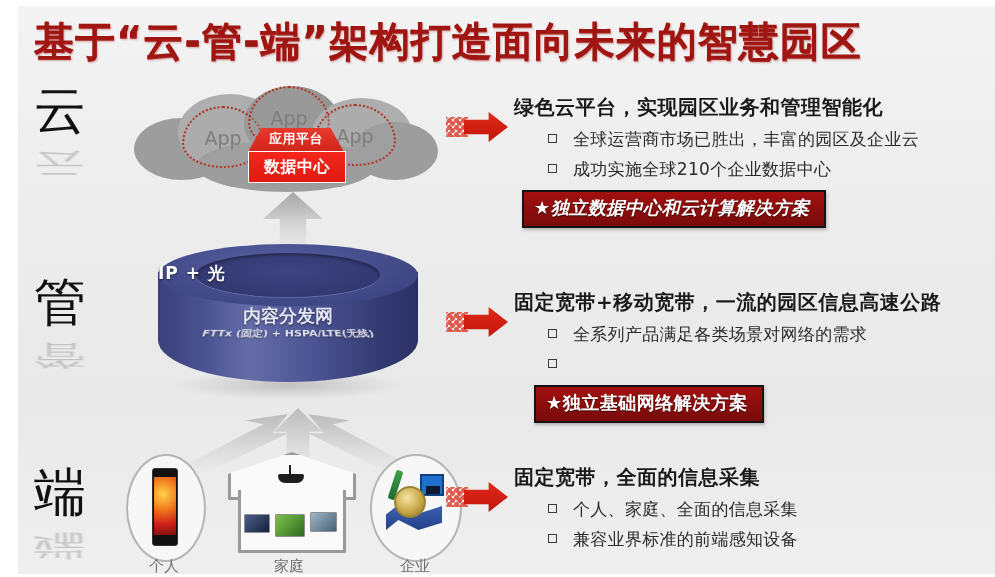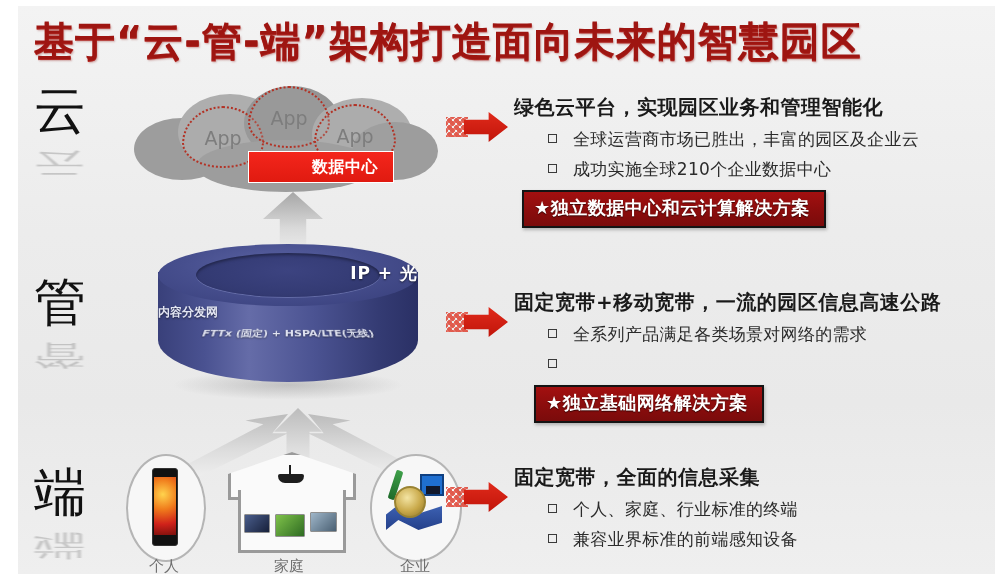--- a/index.html
+++ b/index.html
@@ -68,21 +68,20 @@
     clip-path:polygon(14% 0,86% 0,100% 100%,0 100%);
     color:#fff;font-size:13px;font-weight:bold;text-align:center;line-height:22px;
     letter-spacing:.5px;
   }
   #dc .front{
     position:absolute;left:0;top:23px;width:96px;height:30px;
     background:linear-gradient(180deg,#f4261c 0%,#e01a10 100%);
     border:1px solid #ffffff;
     color:#fff;font-size:16px;font-weight:bold;text-align:center;line-height:29px;
     letter-spacing:.5px;
-    padding-left:48px;
   }
 
   
   #up-arrow-1{
     position:absolute;left:245px;top:186px;width:60px;height:60px;
     background:linear-gradient(180deg,#a6a6a6 0%,#d9d9d9 60%,#ececec 100%);
     clip-path:polygon(50% 0,100% 45%,72% 45%,72% 100%,28% 100%,28% 45%,0 45%);
     filter:blur(.4px);
   }
 
@@ -103,27 +102,27 @@
     background:radial-gradient(ellipse at 50% 40%,#3c4380 0%,#343b74 60%,#2e3468 100%);
     border-radius:50%;
     box-shadow:inset 0 2px 3px rgba(0,0,0,.35), 0 1px 0 rgba(160,170,220,.35);
   }
   #cyl .shadow{
     position:absolute;left:14px;top:126px;width:232px;height:30px;
     background:radial-gradient(ellipse at 50% 50%,rgba(120,120,120,.35) 0%,rgba(160,160,160,0) 70%);
     border-radius:50%;
   }
   #cyl .lbl-ip{
-    position:absolute;left:0;top:18px;width:260px;text-align:right;
+    position:absolute;left:0;top:18px;width:260px;text-align:left;
     color:#ffffff;font-size:17px;font-weight:bold;letter-spacing:1px;
     text-shadow:0 1px 2px rgba(0,0,0,.6);
   }
   #cyl .lbl-cdn{
-    position:absolute;left:0;top:60px;width:260px;
-    color:#e3e6f3;font-size:12px;font-weight:bold;
+    position:absolute;left:0;top:60px;width:260px;text-align:center;
+    color:#e3e6f3;font-size:18px;font-weight:bold;
     text-shadow:0 1px 2px rgba(0,0,0,.55);
   }
   #cyl .lbl-ftt{
     position:absolute;left:0;top:82px;width:260px;text-align:center;
     color:#dfe2f0;font-size:11px;font-weight:bold;
     transform:perspective(160px) rotateX(34deg);
     text-shadow:0 1px 2px rgba(0,0,0,.5);
   }
 
   
@@ -245,21 +244,21 @@
   .redbox{
     position:absolute;left:76px;
     background:linear-gradient(180deg,#a31010 0%,#8d0d0d 50%,#7a0b0b 100%);
     border:2px solid #141414;
     color:#ffffff;font-size:18px;font-weight:bold;
     padding:4px 14px 6px 10px;
     white-space:nowrap;letter-spacing:.5px;
     box-shadow:1px 2px 3px rgba(90,90,90,.4);
     text-shadow:0 1px 1px rgba(0,0,0,.6);
   }
-  #rb1{top:96px;}
+  #rb1{top:96px;font-style:italic;}
   #rb2{top:96px;margin-left:12px;}
 
   
   #blk1 .bullets, #blk3 .bullets{overflow:hidden;}
 </style>
 </head>
 <body>
 
 <div id="slide">
 
@@ -290,20 +289,21 @@
       <span>App</span>
     </div>
     <div class="appbub" style="left:122px;top:2px;width:78px;height:58px;">
       <span>App</span>
     </div>
     <div class="appbub" style="left:188px;top:20px;width:78px;height:58px;">
       <span>App</span>
     </div>
 
     <div id="dc">
+      <div class="top">应用平台</div>
       <div class="front">数据中心</div>
     </div>
   </div>
 
   <div id="up-arrow-1"></div>
 
   <div id="cyl">
     <div class="shadow"></div>
     <div class="body"></div>
     <div class="top"></div>
@@ -373,18 +373,18 @@
     <div class="redbox" id="rb2">★独立基础网络解决方案</div>
   </div>
 
   <div class="block" id="blk3">
     <div class="arrow-marker">
       <div class="dots"></div>
       <div class="arw"></div>
     </div>
     <div class="blk-head">固定宽带，全面的信息采集</div>
     <div class="bullets">
-      <div class="bullet"><span class="bsq"></span><span>个人、家庭、行业标准的终端</span></div>
+      <div class="bullet"><span class="bsq"></span><span>个人、家庭、全面的信息采集</span></div>
       <div class="bullet"><span class="bsq"></span><span>兼容业界标准的前端感知设备</span></div>
     </div>
   </div>
 
 </div>
 
 </body></html>

